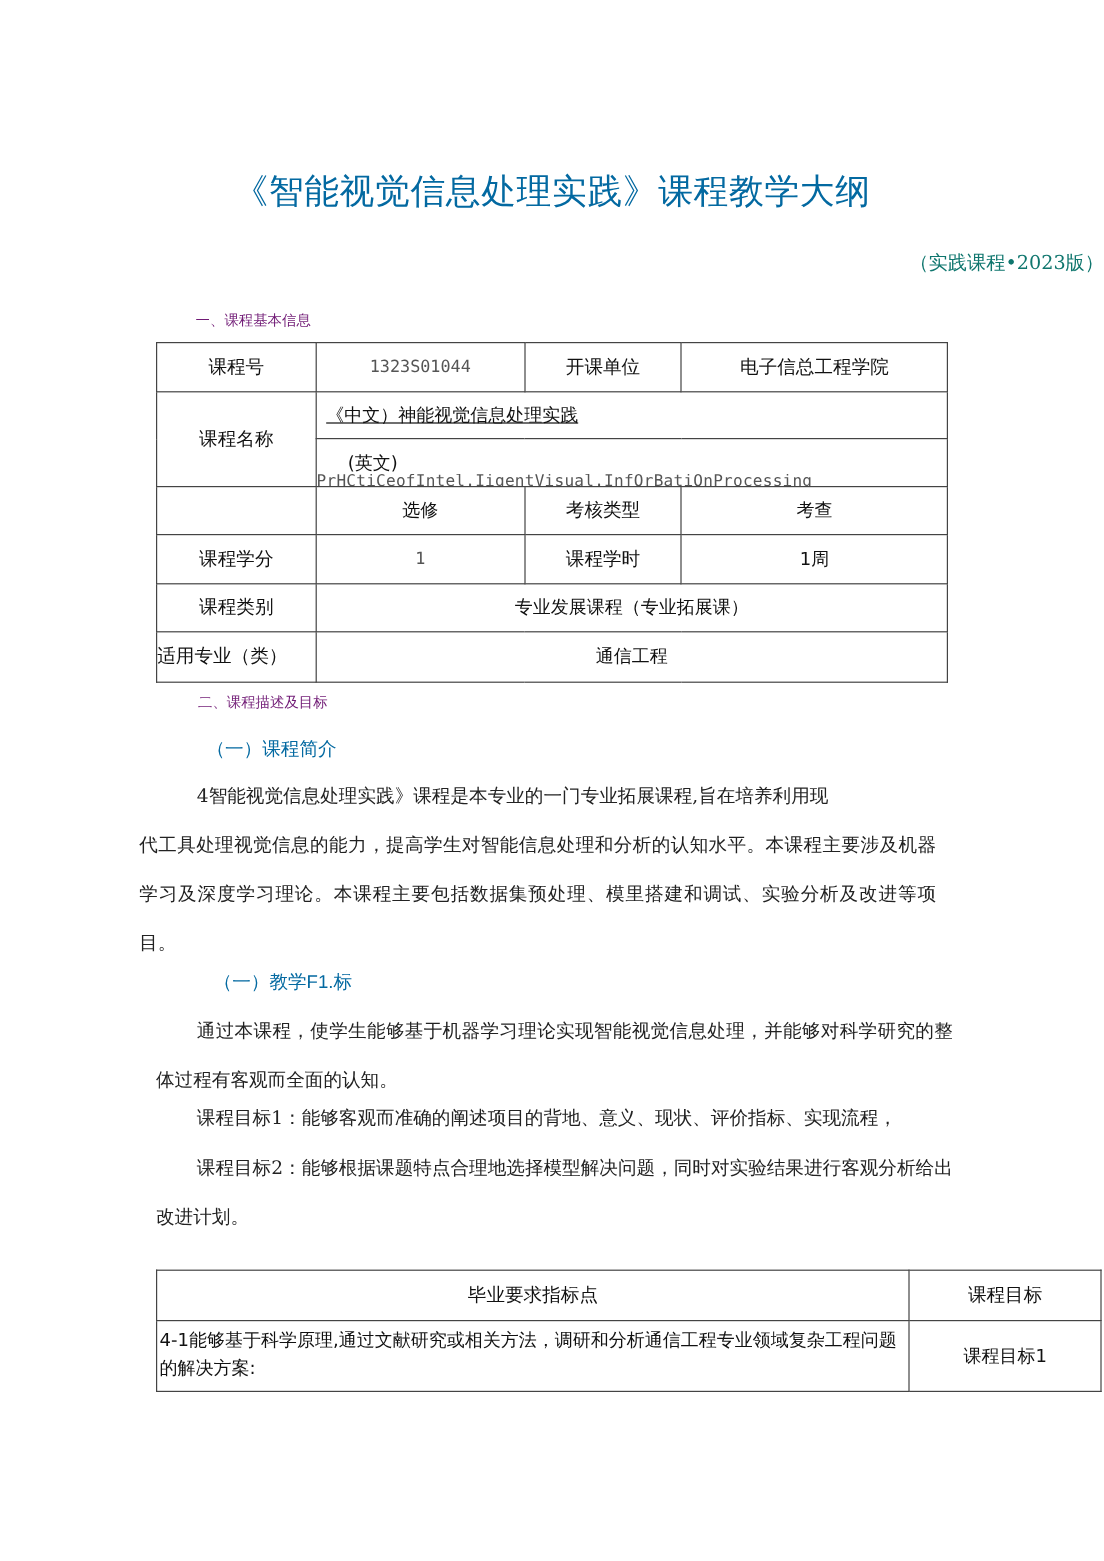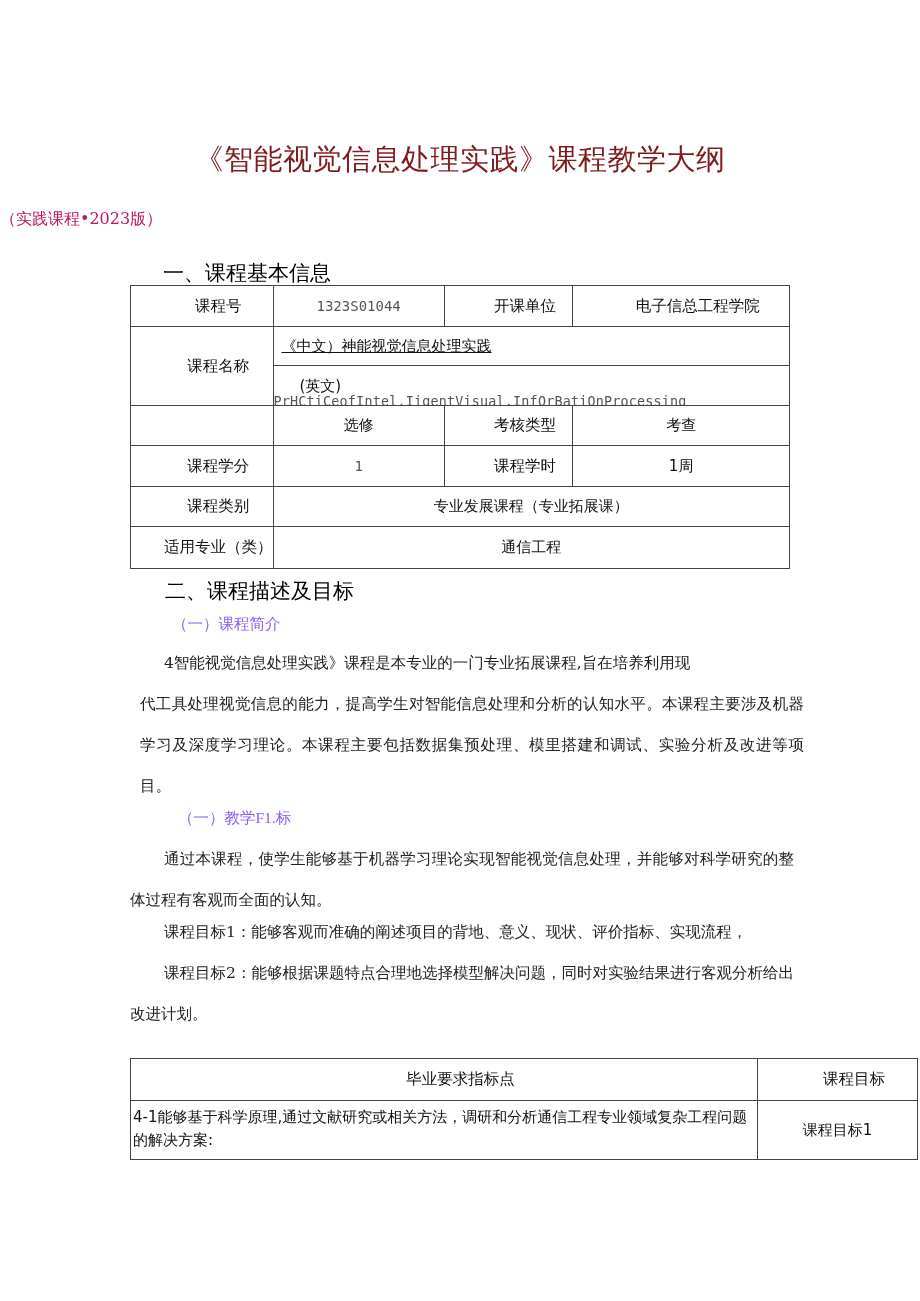--- a/index.html
+++ b/index.html
@@ -1,25 +1,25 @@
 <!DOCTYPE html>
 <html><head>
 <meta charset="utf-8">
 <style>
   html, body { margin: 0; padding: 0; background: #ffffff; }
   body { width: 920px; height: 1301px; position: relative; overflow: hidden; color: #111; font-family: "DejaVu Sans", "Liberation Sans", sans-serif; }
   .abs { position: absolute; }
-  .title { left: 0; width: 920px; top: 140px; text-align: center; font-size: 29px; letter-spacing: 0.5px; color: #7f1d1d; }
-  .subtitle { left: 0; width: 920px; top: 209px; text-align: left; font-size: 16px; font-family: "DejaVu Serif", "Liberation Serif", serif; color: #be185d; }
-  .h1 { font-size: 21px; color: #000000; }
-  .h2 { font-size: 15.5px; font-family: Liberation Serif, serif; color: #8b5cf6; }
+  .title { left: 0; width: 920px; top: 140px; text-align: center; font-size: 29px; letter-spacing: 0.5px; color: #0369a1; }
+  .subtitle { left: 0; width: 920px; top: 209px; text-align: right; font-size: 16px; font-family: "DejaVu Serif", "Liberation Serif", serif; color: #0f766e; }
+  .h1 { font-size: 12px; color: #701a75; }
+  .h2 { font-size: 15.5px; font-family: Liberation Sans, sans-serif; color: #0369a1; }
   .para { font-size: 15.5px; font-family: "DejaVu Serif", "Liberation Serif", serif; color: #222; line-height: 41px; }
   table { border-collapse: collapse; position: absolute; }
   td { border: 1px solid #444; text-align: center; font-size: 15px; padding: 0; color: #111; }
-  td.label { font-size: 15.5px; padding-left: 33px; }
+  td.label { font-size: 15.5px; }
   td.mono { font-family: "DejaVu Sans Mono", "Liberation Mono", monospace; color: #555; font-size: 14px; }
   .left { text-align: left; padding-left: 8px; text-decoration: underline; }
   .eng { font-family: "DejaVu Sans Mono", "Liberation Mono", monospace; font-size: 13.4px; color: #555; white-space: nowrap; overflow: hidden; display: block; line-height: 14px; letter-spacing: 0.2px; }
 </style>
 </head>
 <body>
 
 <div class="abs title">《智能视觉信息处理实践》课程教学大纲</div>
 <div class="abs subtitle">（实践课程•2023版）</div>
 
@@ -69,21 +69,21 @@
     <td class="label" style="text-align:left; white-space:nowrap;margin-top:22px;">适用专业（类）</td>
     <td colspan="3">通信工程</td>
   </tr>
 </tbody>
   </table>
 
 <div class="abs h1" style="left:165px; top:577px;font-family:Liberation Serif, serif;">二、课程描述及目标</div>
 <div class="abs h2" style="left:172px; top:614px;">（一）课程简介</div>
 
 <div class="abs para" style="left:164px; top:643px; width:640px; white-space:nowrap;">4智能视觉信息处理实践》课程是本专业的一门专业拓展课程,旨在培养利用现</div>
-<div class="abs para" style="left:140px; top:684px; width:664px; text-align:justify;">代工具处理视觉信息的能力，提高学生对智能信息处理和分析的认知水平。本课程主要涉及机器学习及深度学习理论。本课程主要包括数据集预处理、模里搭建和调试、实验分析及改进等项目。</div>
+<div class="abs para" style="left:116px; top:684px; width:664px; text-align:justify;">代工具处理视觉信息的能力，提高学生对智能信息处理和分析的认知水平。本课程主要涉及机器学习及深度学习理论。本课程主要包括数据集预处理、模里搭建和调试、实验分析及改进等项目。</div>
 
 <div class="abs h2" style="left:178px; top:808px;">（一）教学F1.标</div>
 
 <div class="abs para" style="left:130px; top:839px; width:664px; text-indent:34px; text-align:justify;">通过本课程，使学生能够基于机器学习理论实现智能视觉信息处理，并能够对科学研究的整体过程有客观而全面的认知。</div>
 
 <div class="abs para" style="left:164px; top:912px; width:640px; white-space:nowrap;">课程目标1：能够客观而准确的阐述项目的背地、意义、现状、评价指标、实现流程，</div>
 <div class="abs para" style="left:130px; top:953px; width:664px; text-indent:34px; text-align:justify;">课程目标2：能够根据课题特点合理地选择模型解决问题，同时对实验结果进行客观分析给出改进计划。</div>
 
 <table style="left:130px; top:1058px; width:788px;">
   <colgroup>

